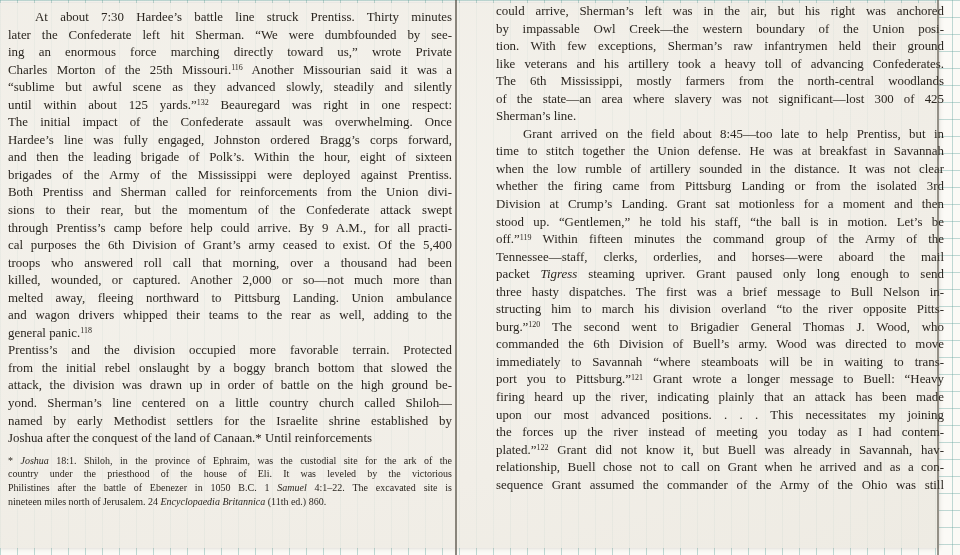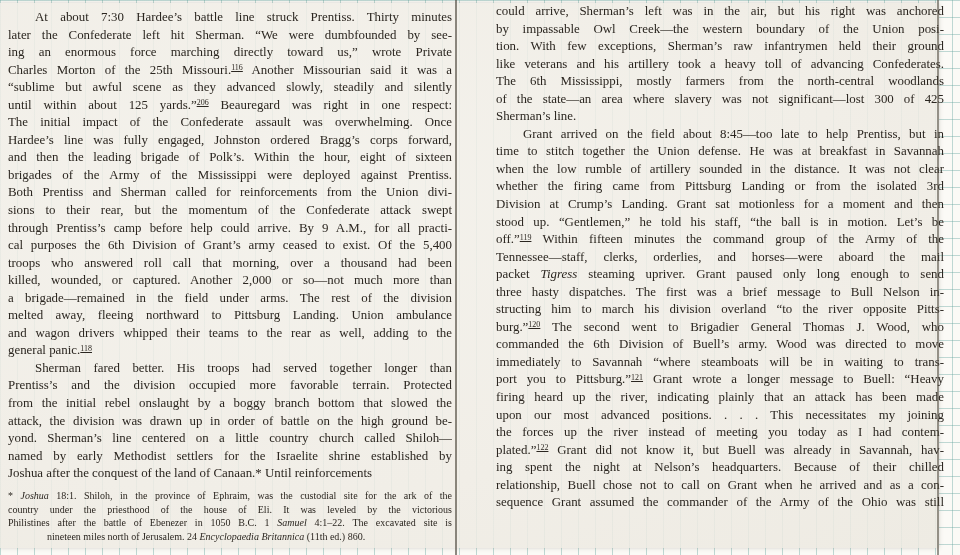--- a/index.html
+++ b/index.html
@@ -43,60 +43,58 @@
     text-align: justify; text-align-last: justify;
   }
   .para .line.last  { text-align-last: left; }
   .para .line.first { text-indent: 27px; }
 
   .footnote { margin-top: 6px; font-size: 10px; }
   .footnote .line {
     line-height: 13.8px; height: 13.8px; overflow: hidden;
     text-align: justify; text-align-last: justify;
   }
-  .footnote .line.last { text-align-last: left; margin-left: 39px; }
+  .footnote .line.last { text-align-last: left; }
 
   .line sup {
     font-size: 0.62em; line-height: 0;
-    position: relative; top: -0.45em; vertical-align: baseline; text-decoration: underline;
+    position: relative; top: -0.45em; vertical-align: baseline;
   }
   .line em { font-style: italic; }
 </style>
 </head>
 <body>
 
 <div class="scan">
   <div class="grid-bg"></div>
   <div class="paper"></div>
 
   <div class="col col-left">
     <div class="para">
         <div class="line first">At about 7:30 Hardee’s battle line struck Prentiss. Thirty minutes</div>
         <div class="line">later the Confederate left hit Sherman. “We were dumbfounded by see-</div>
         <div class="line">ing an enormous force marching directly toward us,” wrote Private</div>
         <div class="line">Charles Morton of the 25th Missouri.<sup>116</sup> Another Missourian said it was a</div>
         <div class="line">“sublime but awful scene as they advanced slowly, steadily and silently</div>
-        <div class="line">until within about 125 yards.”<sup>206</sup> Beauregard was right in one respect:</div>
+        <div class="line">until within about 125 yards.”<sup>132</sup> Beauregard was right in one respect:</div>
         <div class="line">The initial impact of the Confederate assault was overwhelming. Once</div>
         <div class="line">Hardee’s line was fully engaged, Johnston ordered Bragg’s corps forward,</div>
         <div class="line">and then the leading brigade of Polk’s. Within the hour, eight of sixteen</div>
         <div class="line">brigades of the Army of the Mississippi were deployed against Prentiss.</div>
         <div class="line">Both Prentiss and Sherman called for reinforcements from the Union divi-</div>
         <div class="line">sions to their rear, but the momentum of the Confederate attack swept</div>
         <div class="line">through Prentiss’s camp before help could arrive. By 9 A.M., for all practi-</div>
         <div class="line">cal purposes the 6th Division of Grant’s army ceased to exist. Of the 5,400</div>
         <div class="line">troops who answered roll call that morning, over a thousand had been</div>
         <div class="line">killed, wounded, or captured. Another 2,000 or so—not much more than</div>
-        <div class="line">a brigade—remained in the field under arms. The rest of the division</div>
         <div class="line">melted away, fleeing northward to Pittsburg Landing. Union ambulance</div>
         <div class="line">and wagon drivers whipped their teams to the rear as well, adding to the</div>
         <div class="line last">general panic.<sup>118</sup></div>
       </div>
     <div class="para">
-        <div class="line first">Sherman fared better. His troops had served together longer than</div>
         <div class="line">Prentiss’s and the division occupied more favorable terrain. Protected</div>
         <div class="line">from the initial rebel onslaught by a boggy branch bottom that slowed the</div>
         <div class="line">attack, the division was drawn up in order of battle on the high ground be-</div>
         <div class="line">yond. Sherman’s line centered on a little country church called Shiloh—</div>
         <div class="line">named by early Methodist settlers for the Israelite shrine established by</div>
         <div class="line last">Joshua after the conquest of the land of Canaan.* Until reinforcements</div>
       </div>
     <div class="footnote">
         <div class="line">* <em>Joshua</em> 18:1. Shiloh, in the province of Ephraim, was the custodial site for the ark of the</div>
         <div class="line">country under the priesthood of the house of Eli. It was leveled by the victorious</div>
@@ -128,21 +126,20 @@
         <div class="line">three hasty dispatches. The first was a brief message to Bull Nelson in-</div>
         <div class="line">structing him to march his division overland “to the river opposite Pitts-</div>
         <div class="line">burg.”<sup>120</sup> The second went to Brigadier General Thomas J. Wood, who</div>
         <div class="line">commanded the 6th Division of Buell’s army. Wood was directed to move</div>
         <div class="line">immediately to Savannah “where steamboats will be in waiting to trans-</div>
         <div class="line">port you to Pittsburg.”<sup>121</sup> Grant wrote a longer message to Buell: “Heavy</div>
         <div class="line">firing heard up the river, indicating plainly that an attack has been made</div>
         <div class="line">upon our most advanced positions. . . . This necessitates my joining</div>
         <div class="line">the forces up the river instead of meeting you today as I had contem-</div>
         <div class="line">plated.”<sup>122</sup> Grant did not know it, but Buell was already in Savannah, hav-</div>
-        <div class="line">ing spent the night at Nelson’s headquarters. Because of their chilled</div>
         <div class="line">relationship, Buell chose not to call on Grant when he arrived and as a con-</div>
         <div class="line">sequence Grant assumed the commander of the Army of the Ohio was still</div>
       </div>
   </div>
 
   <div class="edge edge-mid"></div>
   <div class="edge edge-right"></div>
 </div>
 
 </body></html>

